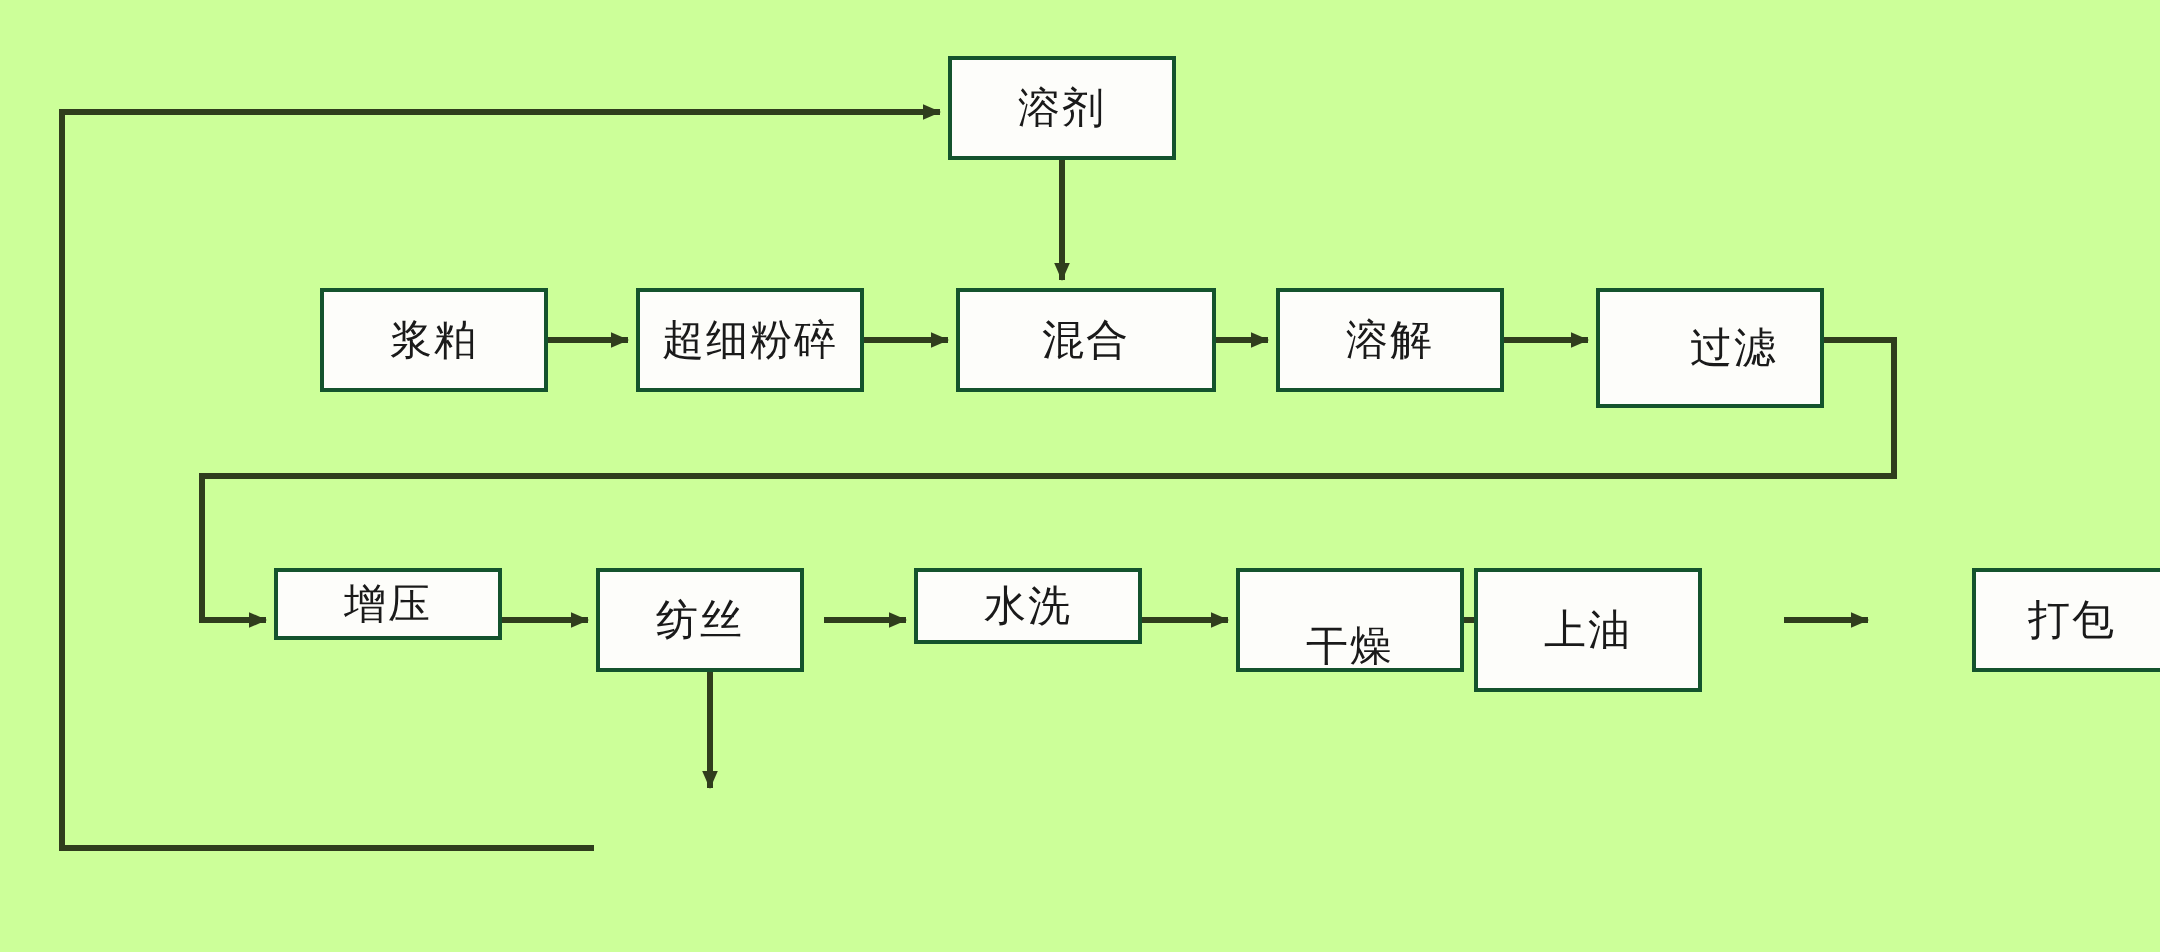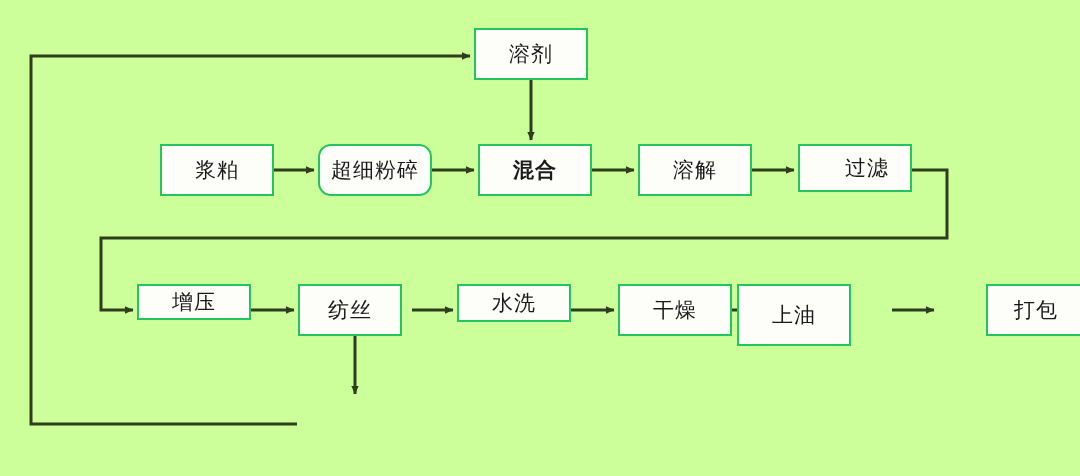--- a/index.html
+++ b/index.html
@@ -20,21 +20,21 @@
     position: absolute;
     left: 0;
     top: 0;
     width: 1080px;
     height: 476px;
   }
   .node {
     position: absolute;
     box-sizing: border-box;
     background: #fdfdfa;
-    border: 2px solid #22c55e;
+    border: 2px solid #14532d;
     display: flex;
     align-items: center;
     justify-content: center;
     color: #1a1a1a;
     font-size: 21px;
     letter-spacing: 1px;
     line-height: 1;
     white-space: nowrap;
     z-index: 2;
   }
@@ -85,49 +85,49 @@
   </svg>
 
   <div class="node" style="left:474px; top:28px; width:114px; height:52px;">
     <span class="node-label">溶剂</span>
   </div>
 
   <div class="node" style="left:160px; top:144px; width:114px; height:52px;">
     <span class="node-label">浆粕</span>
   </div>
 
-  <div class="node" style="left:318px; top:144px; width:114px; height:52px;border-radius:13px;">
+  <div class="node" style="left:318px; top:144px; width:114px; height:52px;">
     <span class="node-label">超细粉碎</span>
   </div>
 
-  <div class="node" style="left:478px; top:144px; width:114px; height:52px;font-weight:bold;">
+  <div class="node" style="left:478px; top:144px; width:130px; height:52px;">
     <span class="node-label">混合</span>
   </div>
 
   <div class="node" style="left:638px; top:144px; width:114px; height:52px;">
     <span class="node-label">溶解</span>
   </div>
 
-  <div class="node" style="left:798px; top:144px; width:114px; height:48px;padding-left:24px;">
+  <div class="node" style="left:798px; top:144px; width:114px; height:60px;padding-left:24px;">
     <span class="node-label">过滤</span>
   </div>
 
   <div class="node" style="left:137px; top:284px; width:114px; height:36px;">
     <span class="node-label">增压</span>
   </div>
 
   <div class="node" style="left:298px; top:284px; width:104px; height:52px;">
     <span class="node-label">纺丝</span>
   </div>
 
   <div class="node" style="left:457px; top:284px; width:114px; height:38px;">
     <span class="node-label">水洗</span>
   </div>
 
-  <div class="node" style="left:618px; top:284px; width:114px; height:52px;">
+  <div class="node" style="left:618px; top:284px; width:114px; height:52px;align-items:flex-end;">
     <span class="node-label">干燥</span>
   </div>
 
   <div class="node" style="left:737px; top:284px; width:114px; height:62px;">
     <span class="node-label">上油</span>
   </div>
 
   <div class="node" style="left:986px; top:284px; width:100px; height:52px;">
     <span class="node-label">打包</span>
   </div>

